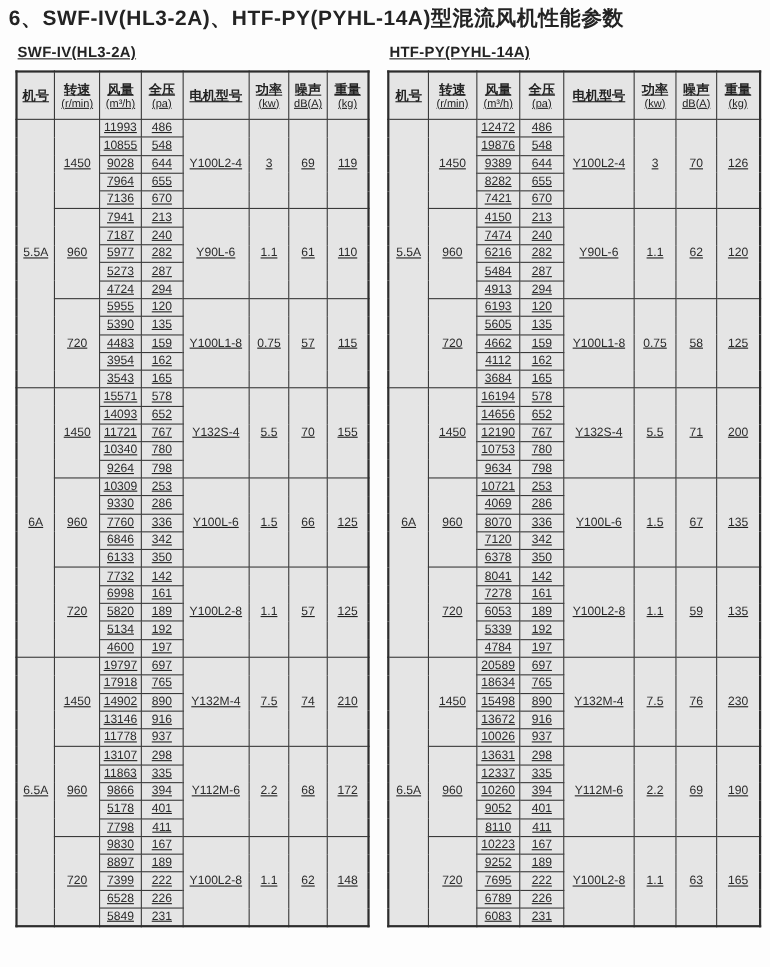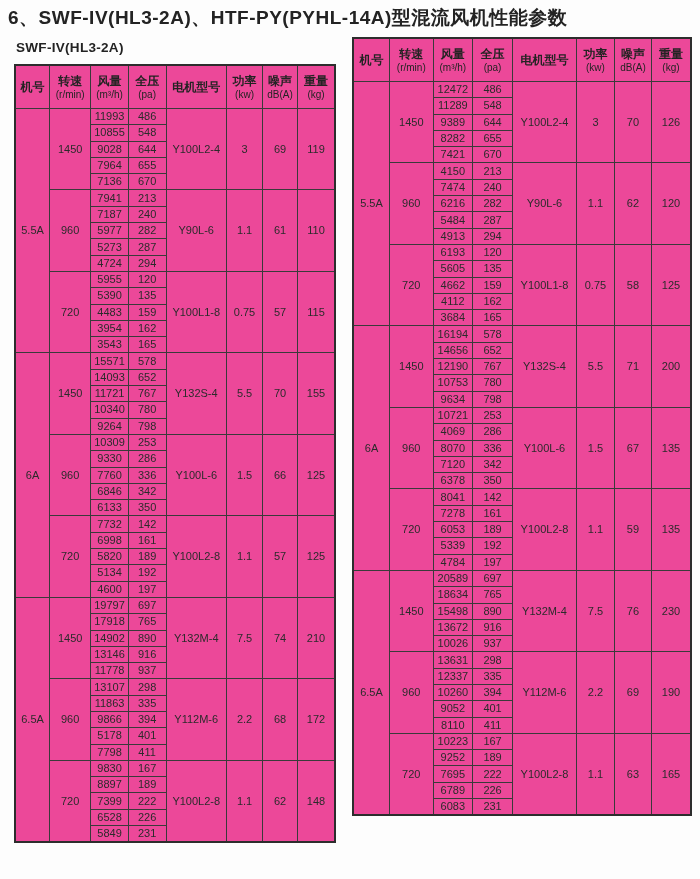--- a/index.html
+++ b/index.html
@@ -22,35 +22,36 @@
     font-size:15.5px;font-weight:bold;
     text-align:center;
     line-height:21px;
     margin-top:3px;
     letter-spacing:0.5px;
   }
   .tables-row{
     display:flex;
     padding-left:14px;
     margin-top:6px;
+    text-decoration:underline;
   }
   .table-block{flex:0 0 auto;}
   .table-block.left{width:322px;margin-right:16px;}
   .table-block.right{width:340px;}
   .caption{
     font-size:13.5px;font-weight:bold;
     height:18px;line-height:18px;
     margin:2px 0 7px 2px;
     letter-spacing:0.3px;
   }
   table.perf{
     border-collapse:collapse;
     table-layout:fixed;
     width:100%;
-    background:#ec4899;
+    background:#e5e5e5;
     border:2px solid #2d2d2d;
   }
   table.perf th, table.perf td{
     border:1px solid #3a3a3a;
     text-align:center;
     vertical-align:middle;
     padding:0;
     overflow:hidden;
     white-space:nowrap;
   }
@@ -356,20 +357,21 @@
               <td>226</td>
             </tr>
             <tr>
               <td>5849</td>
               <td>231</td>
             </tr>
           </tbody>
         </table>
     </div>
     <div class="table-block right">
+      <div class="caption">HTF-PY(PYHL-14A)</div>
       <table class="perf">
         <colgroup>
           <col class="c-size">
             <col class="c-speed">
             <col class="c-flow">
             <col class="c-press">
           <col class="c-motor">
             <col class="c-power">
             <col class="c-noise">
             <col class="c-weight">
@@ -413,21 +415,21 @@
               <td rowspan="15">5.5A</td>
               <td rowspan="5">1450</td>
               <td>12472</td>
               <td>486</td>
               <td class="motor-cell" rowspan="5">Y100L2-4</td>
               <td rowspan="5">3</td>
               <td rowspan="5">70</td>
               <td rowspan="5">126</td>
             </tr>
             <tr>
-              <td>11289</td>
+              <td>19876</td>
               <td>548</td>
             </tr>
             <tr>
               <td>9389</td>
               <td>644</td>
             </tr>
             <tr>
               <td>8282</td>
               <td>655</td>
             </tr>

